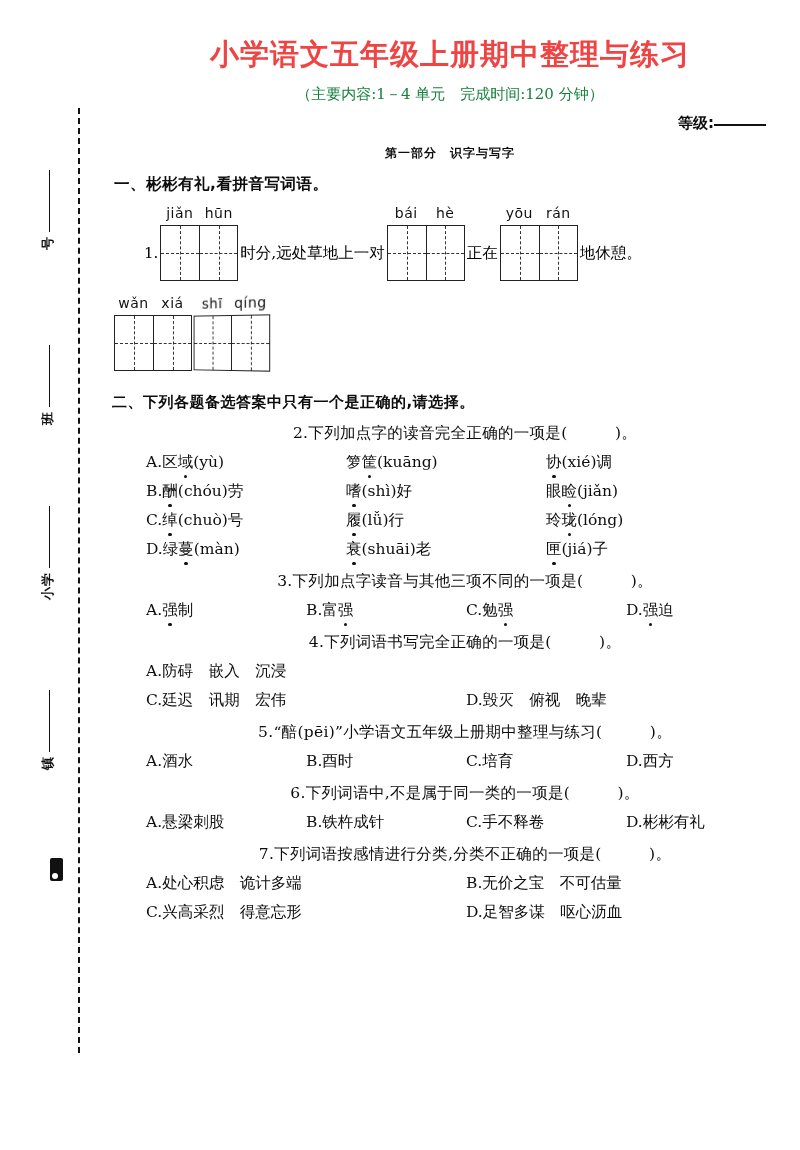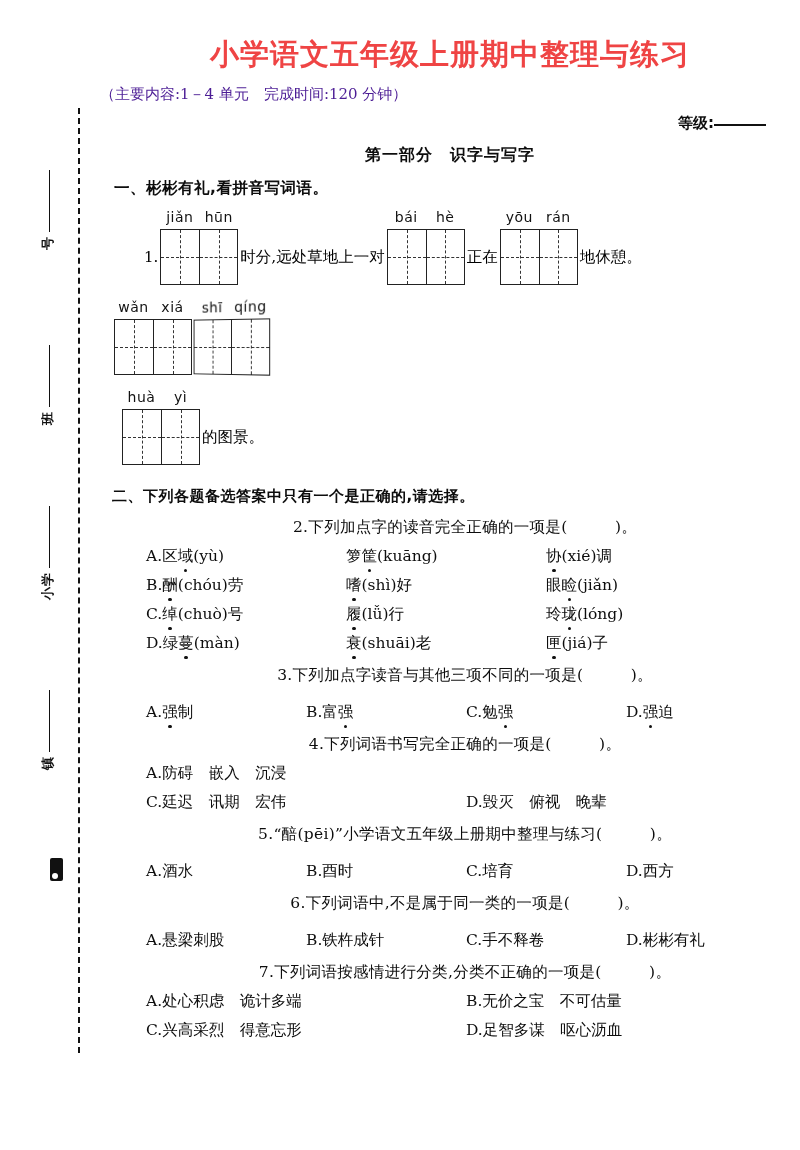--- a/index.html
+++ b/index.html
@@ -82,40 +82,41 @@
     padding-top: 35px;
     text-align: center;
     font-family: "DejaVu Serif", "Liberation Serif", serif;
     font-size: 29px;
     font-weight: 700;
     letter-spacing: 1px;
     color: #ef4444;
   }
   #paper-subtitle {
     margin: 10px 0 0 0;
+    text-align: center;
     font-family: "DejaVu Serif", "Liberation Serif", serif;
     font-size: 15px;
-    color: #4c1d95;
+    color: #15803d;
   }
   #grade-line {
     margin: 10px 34px 0 0;
     text-align: right;
     font-size: 15px;
     font-weight: 600;
   }
   #grade-line .rule {
     display: inline-block;
     width: 52px;
     border-bottom: 2px solid #111;
     vertical-align: 2px;
   }
   #part-heading {
     margin: 12px 0 0 0;
     text-align: center;
-    font-size: 16px;
+    font-size: 12px;
     font-weight: 700;
     letter-spacing: 1px;
   }
 
   .section-heading {
     margin: 12px 0 0 14px;
     font-size: 15.5px;
     font-weight: 700;
     letter-spacing: 0.5px;
   }
@@ -201,21 +202,21 @@
     letter-spacing: 0.3px;
     text-align: center;
   }
   .opts {
     margin: 8px 0 0 46px;
     display: flex;
     font-family: "DejaVu Serif", "Liberation Serif", serif;
     font-size: 15.5px;
   }
   .opts.g3 > .opt { width: 200px; }
-  .opts.g4 > .opt { width: 160px; margin-top: 8px; }
+  .opts.g4 > .opt { width: 160px; }
   .opts.g2 > .opt { width: 320px; }
   .opt { white-space: nowrap; }
   .dotted {
     position: relative;
     display: inline-block;
   }
   .dotted::after {
     content: "";
     position: absolute;
     left: 50%;
@@ -306,33 +307,20 @@
           <span>shī</span>
           <span>qíng</span>
         </span>
         <span class="cells">
           <span class="cell"></span>
           <span class="cell"></span>
         </span>
       </span>
   </div>
 
-  <div class="inline-row" id="q1c-row">
-    <span class="tzg">
-        <span class="pinyin">
-          <span>huà</span>
-          <span>yì</span>
-        </span>
-        <span class="cells">
-          <span class="cell"></span>
-          <span class="cell"></span>
-        </span>
-      </span>
-    <span class="txt">的图景。</span>
-  </div>
 
   <div class="section-heading2">二、下列各题备选答案中只有一个是正确的,请选择。</div>
 
   <div id="mc-questions">
       <div class="question"><span>2.</span><span>下列加点字的读音完全正确的一项是(　　　)。</span></div>
       <div class="opts g3">
         <div class="opt"><span>A.</span><span>区</span><span class="dotted">域</span><span>(yù)</span></div>
         <div class="opt"><span>箩</span><span class="dotted">筐</span><span>(kuāng)</span></div>
         <div class="opt"><span class="dotted">协</span><span>(xié)调</span></div>
       </div>

